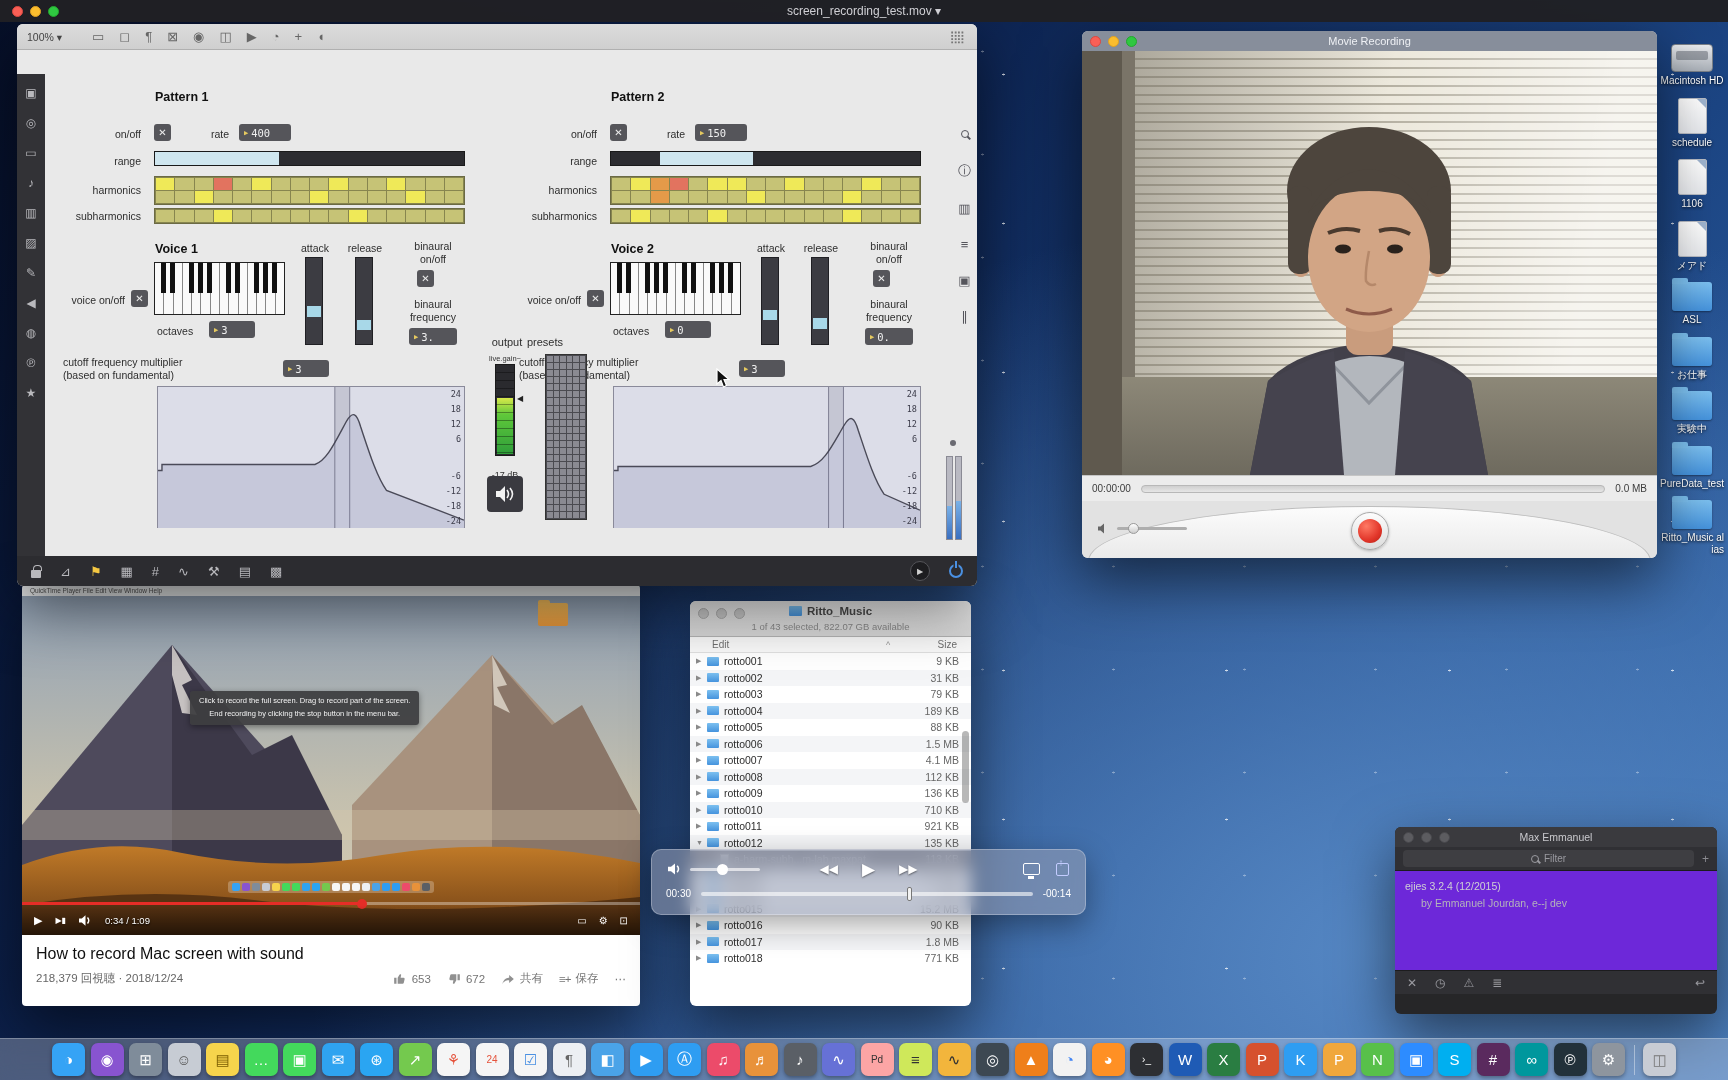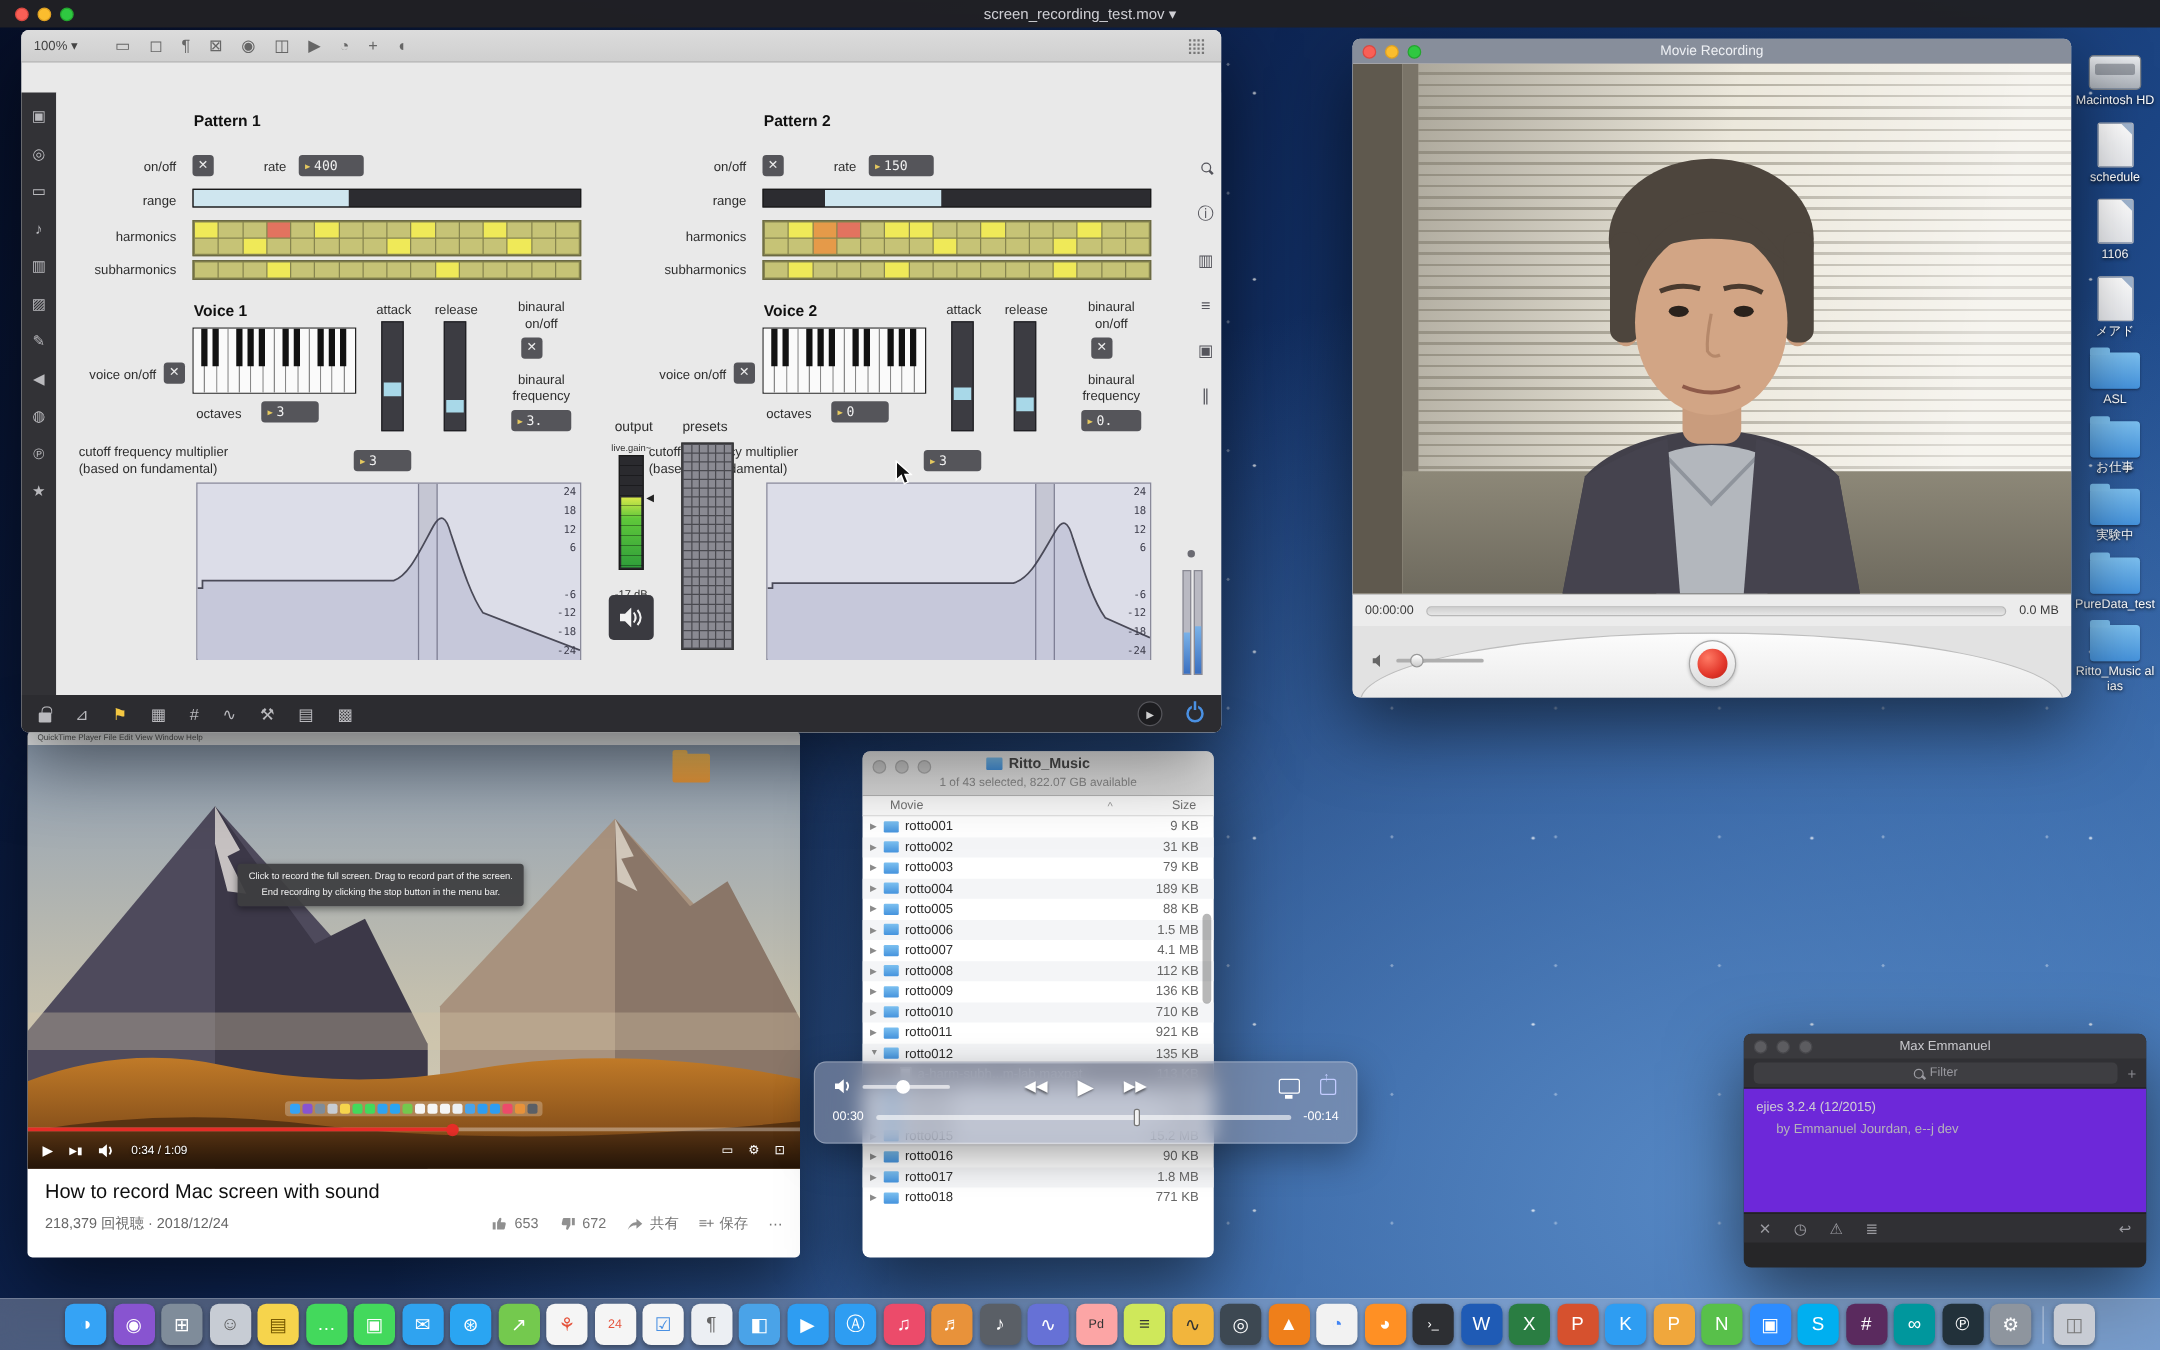--- a/index.html
+++ b/index.html
@@ -103,21 +103,21 @@
 .rec-oval{position:absolute;left:6px;right:6px;top:5px;height:110px;border-radius:50%;background:linear-gradient(#fcfcfc,#d6d6d6);border:1px solid #bdbdbd;}
 .recbtn{position:absolute;left:50%;top:11px;transform:translateX(-50%);width:38px;height:38px;border-radius:50%;background:linear-gradient(#fdfdfd,#dcdcdc);border:1px solid #aaa;box-shadow:0 1px 3px rgba(0,0,0,.25);display:flex;align-items:center;justify-content:center;}
 .recbtn i{width:24px;height:24px;border-radius:50%;background:radial-gradient(circle at 35% 30%,#ff7a64,#e2362a 60%,#b51e14);}
 .vols{position:absolute;left:16px;top:22px;display:flex;align-items:center;gap:7px;color:#555;}
 .volslider{width:70px;height:3px;background:#aeaeae;border-radius:2px;position:relative;}
 .volslider i{position:absolute;left:16%;top:-4px;width:11px;height:11px;background:linear-gradient(#fff,#ccc);border:1px solid #999;border-radius:50%;}
 
 
 .dicons{position:absolute;right:4px;top:44px;width:64px;display:flex;flex-direction:column;gap:11px;z-index:2;}
 .dicon{display:flex;flex-direction:column;align-items:center;gap:3px;}
-.dicon .lab{font-size:10px;color:#fff;text-shadow:0 1px 3px rgba(0,0,0,.95);text-align:center;line-height:1.15;word-break:break-all;}
+.dicon .lab{font-size:10px;color:#fff;text-shadow:0 1px 3px rgba(0,0,0,.95);text-align:right;line-height:1.15;word-break:break-all;}
 .ic-folder{width:40px;height:29px;background:linear-gradient(#7cc0f0,#4593dd);border-radius:3px;position:relative;box-shadow:0 1px 2px rgba(0,0,0,.4);}
 .ic-folder::before{content:"";position:absolute;top:-4px;left:0;width:16px;height:6px;background:#7cc0f0;border-radius:2px 2px 0 0;}
 .ic-drive{width:42px;height:28px;background:linear-gradient(#e8eaed,#aab0b8);border-radius:4px;border:1px solid #7a8088;position:relative;}
 .ic-drive::after{content:"";position:absolute;left:4px;right:4px;top:6px;height:9px;background:rgba(90,96,105,.5);border-radius:2px;}
 .ic-file{width:29px;height:36px;background:linear-gradient(#ffffff,#e8eaee);border:1px solid #b8bcc4;border-radius:2px;position:relative;}
 .ic-file::after{content:"";position:absolute;top:0;right:0;border-style:solid;border-width:0 9px 9px 0;border-color:transparent #9fb4cf transparent transparent;}
 
 
 .vwin{left:22px;top:585px;width:618px;height:421px;background:#fff;z-index:5;border-radius:4px;}
 .vid{position:relative;height:350px;background:#000;overflow:hidden;}
@@ -562,21 +562,21 @@
       </div>
       <span class="gainptr" style="left:472px;top:320px">◀</span>
       <div class="lbl c" style="left:436px;top:396px;width:48px;font-size:9px">-17 dB</div>
       <div class="spkbtn" style="left:442px;top:402px">
         <svg width="18" height="16" viewBox="0 0 18 16">
             <path d="M0 5h4l5-5v16l-5-5H0z" fill="#f2f2f2"></path>
             <path d="M11 4q3 4 0 8" stroke="#f2f2f2" stroke-width="1.6" fill="none"></path>
             <path d="M14 2q5 6 0 12" stroke="#f2f2f2" stroke-width="1.6" fill="none"></path>
           </svg>
       </div>
-      <div class="lbl c" style="left:496px;top:262px;width:46px;font-size:11px">presets</div>
+      <div class="lbl c" style="left:477px;top:262px;width:46px;font-size:11px">presets</div>
       <div class="presetgrid" style="left:500px;top:280px;width:42px;height:166px">
           <i></i>
           <i></i>
           <i></i>
           <i></i>
           <i></i>
           <i></i>
           <i></i>
           <i></i>
           <i></i>
@@ -954,21 +954,21 @@
         <i></i>
         <i></i>
       </span>
     <span class="f-name">
         <span class="f-mini-folder"></span>
         <span>Ritto_Music</span>
       </span>
     <span class="f-status">1 of 43 selected, 822.07 GB available</span>
   </div>
   <div class="f-header">
-    <span>Movie</span>
+    <span>Edit</span>
     <span class="caret">^</span>
     <span class="sz">Size</span>
   </div>
   <div class="f-list" id="fList">
       <div class="f-row">
         <span class="disc">▶</span>
         <span class="fo"></span>
         <span class="nm">rotto001</span>
         <span class="sv">9 KB</span>
       </div>

